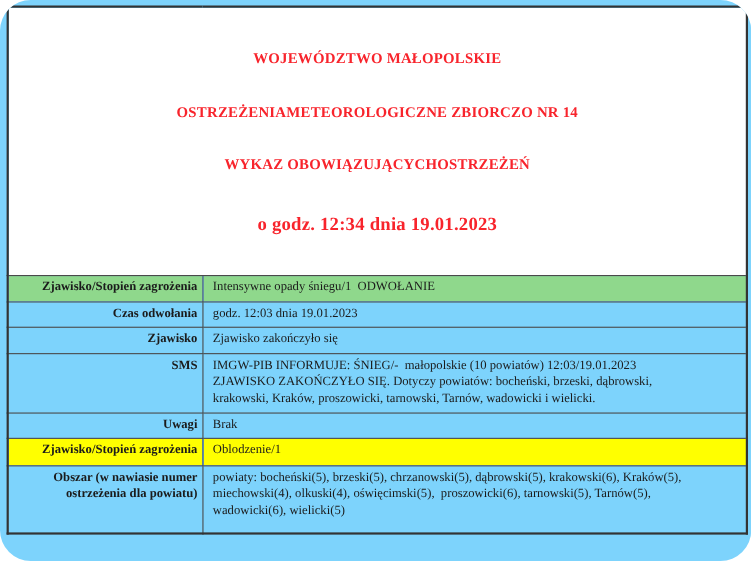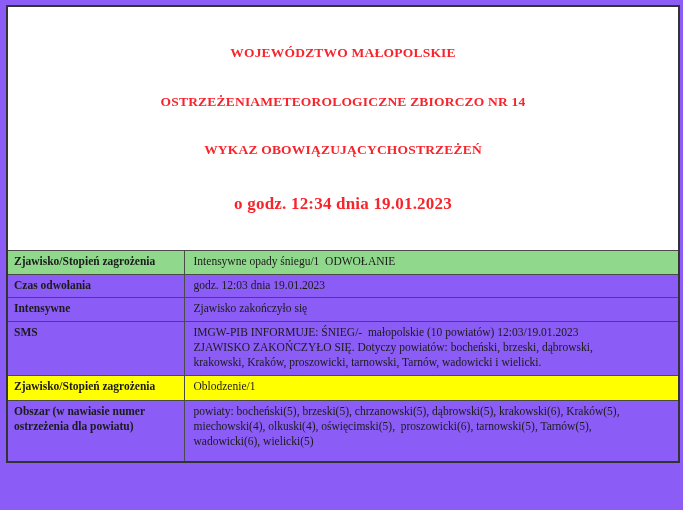--- a/index.html
+++ b/index.html
@@ -8,22 +8,23 @@
     background: #ffffff;
     width: 683px;
     height: 510px;
     font-family: "Liberation Serif", "DejaVu Serif", serif;
     color: #1b1b1b;
   }
   .page {
     position: relative;
     width: 683px;
     height: 510px;
-    background: #8b5cf6;
+    background: #7dd3fc;
     overflow: hidden;
+    border-radius: 28px;
   }
   table.warn-table {
     position: absolute;
     left: 6px;
     top: 5px;
     width: 672px;
     border-collapse: collapse;
     table-layout: fixed;
     border: 2px solid #333333;
   }
@@ -50,20 +51,21 @@
     line-height: 1.35;
     letter-spacing: 0.2px;
   }
   .hdr-line.small {
     font-size: 17px;
     margin-top: 3px;
   }
   td.label-cell {
     font-weight: bold;
     padding: 3px 4px 2px 6px;
+    text-align: right;
   }
   td.value-cell {
     padding: 3px 6px 4px 9px;
   }
   tr.row-green td { background: #8fd88c; }
   tr.row-yellow td { background: #ffff00; }
 
   tr.rh-24 { height: 24px; }
   tr.rh-50 { height: 50px; }
   tr.rh-23 { height: 23px; }
@@ -99,32 +101,36 @@
       <td class="value-cell">Intensywne opady śniegu/1  ODWOŁANIE</td>
     </tr>
 
 
     <tr class="rh-23">
       <td class="label-cell">Czas odwołania</td>
       <td class="value-cell">godz. 12:03 dnia 19.01.2023</td>
     </tr>
 
     <tr class="rh-23">
-      <td class="label-cell">Intensywne</td>
+      <td class="label-cell">Zjawisko</td>
       <td class="value-cell">Zjawisko zakończyło się</td>
     </tr>
 
     <tr class="rh-54">
       <td class="label-cell">SMS</td>
       <td class="value-cell">IMGW-PIB INFORMUJE: ŚNIEG/-  małopolskie (10 powiatów) 12:03/19.01.2023
 ZJAWISKO ZAKOŃCZYŁO SIĘ. Dotyczy powiatów: bocheński, brzeski, dąbrowski,
 krakowski, Kraków, proszowicki, tarnowski, Tarnów, wadowicki i wielicki.</td>
     </tr>
 
 
+    <tr class="rh-21">
+      <td class="label-cell">Uwagi</td>
+      <td class="value-cell">Brak</td>
+    </tr>
 
     <tr class="rh-25 row-yellow">
       <td class="label-cell">Zjawisko/Stopień zagrożenia</td>
       <td class="value-cell">Oblodzenie/1</td>
     </tr>
 
     <tr class="rh-62">
       <td class="label-cell">Obszar (w nawiasie numer
 ostrzeżenia dla powiatu)</td>
       <td class="value-cell">powiaty: bocheński(5), brzeski(5), chrzanowski(5), dąbrowski(5), krakowski(6), Kraków(5),

